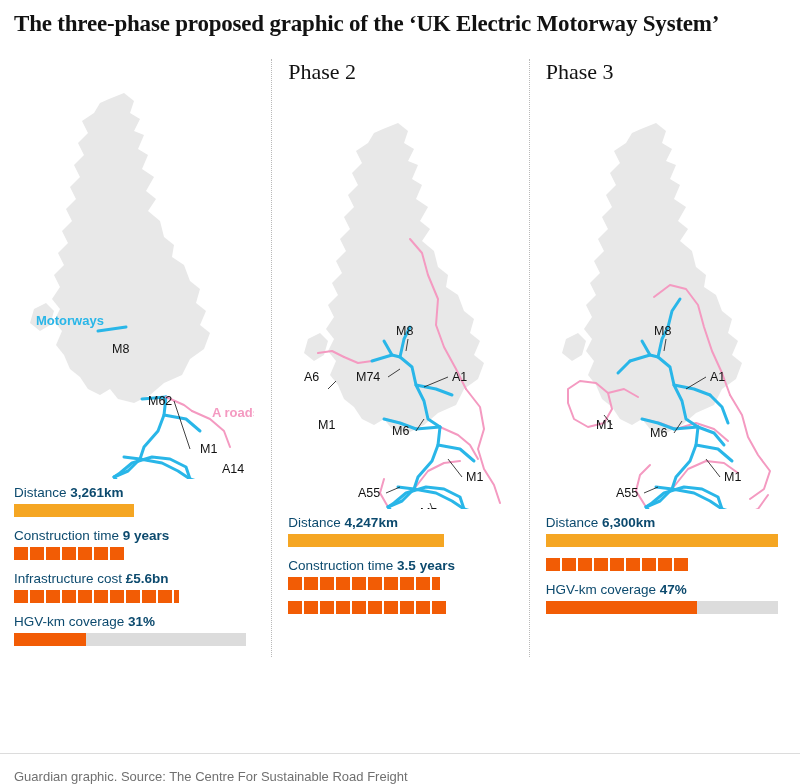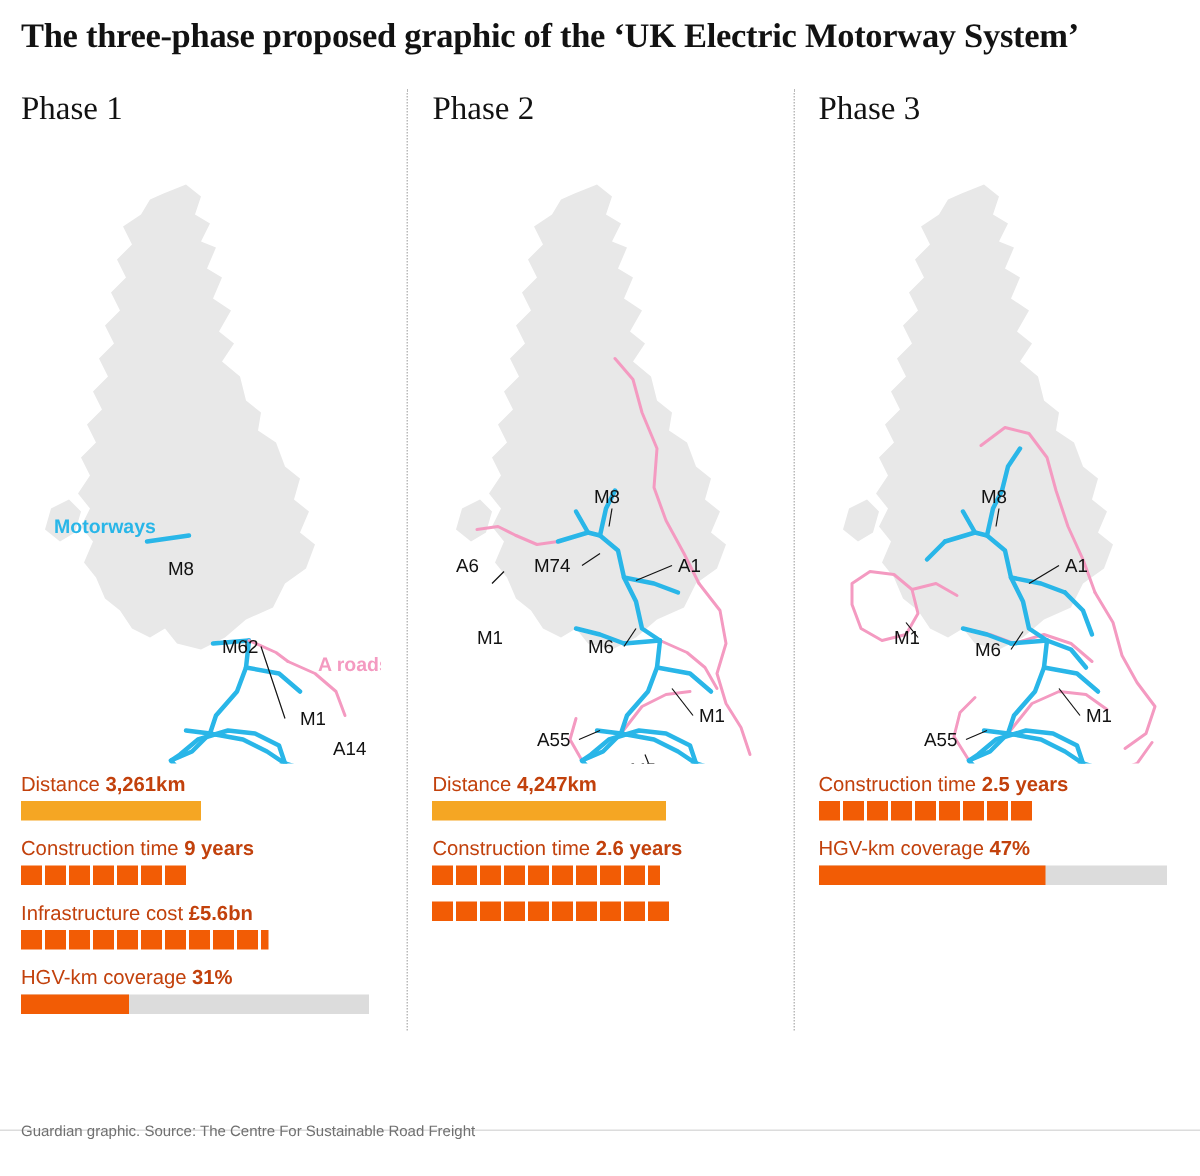--- a/index.html
+++ b/index.html
@@ -64,21 +64,21 @@
     top: 0;
   }
   .stats {
     margin-top: 6px;
   }
   .stat {
     margin-bottom: 11px;
   }
   .stat-label {
     font-size: 13.5px;
-    color: #c2410c;
+    color: #0c4a6e;
     margin-bottom: 4px;
     white-space: nowrap;
   }
   .stat-label b {
     font-weight: bold;
   }
   .bar-track {
     height: 13px;
     width: 232px;
     background: transparent;
@@ -100,22 +100,22 @@
     height: 13px;
     width: 232px;
   }
   .seg {
     height: 13px;
     background: #f25c05;
   }
   .footer {
     position: absolute;
     left: 14px;
-    bottom: 24px;
-    font-size: 10px;
+    bottom: 0;
+    font-size: 13px;
     color: #707070;
     font-family: "Liberation Sans", sans-serif;
   }
   .divider-line {
     position: absolute;
     left: 0;
     right: 0;
     bottom: 30px;
     height: 1px;
     background: #dcdcdc;
@@ -163,21 +163,20 @@
 </head>
 <body>
 
 <div class="page">
 
   <div class="headline">The three-phase proposed graphic of the ‘UK Electric Motorway System’</div>
 
   <div class="columns">
 
     <div class="col">
-      <div class="phase-title">Phase 1</div>
       <div class="map-wrap">
         <svg width="240" height="420" viewBox="0 0 240 420">
           <g>
             <path class="uk-land" d="M95 40 L110 34 L120 42 L116 54 L126 60 L120 72 L130 76 L124 90 L134 96 L128 110 L140 118 L132 132 L142 140 L134 152 L146 162 L150 178 L160 186 L158 198 L170 206 L176 222 L186 230 L182 244 L192 252 L186 266 L196 274 L190 290 L176 300 L168 316 L150 324 L136 336 L120 344 L104 340 L96 330 L86 336 L74 330 L66 318 L56 310 L50 296 L42 286 L48 272 L40 262 L46 250 L38 240 L46 228 L40 216 L50 206 L44 194 L54 184 L48 172 L58 162 L52 150 L62 140 L56 128 L66 118 L60 106 L70 96 L64 84 L74 74 L68 62 L80 54 L86 44 Z"></path>
             <path class="uk-land" d="M20 250 L32 244 L40 252 L36 266 L26 272 L16 264 Z"></path>
           </g>
           <g>
             <path class="road-blue" d="M84 272 L112 268"></path>
             <path class="road-blue" d="M152 338 L150 356 L144 372 L130 388 L126 400"></path>
             <path class="road-blue" d="M128 340 L152 338"></path>
@@ -322,21 +321,21 @@
         </svg>
       </div>
       <div class="stats">
         <div class="stat">
           <div class="stat-label"><span>Distance</span> <b>4,247km</b></div>
           <div class="bar-track">
               <div class="bar-fill" style="width:156px"></div>
             </div>
         </div>
         <div class="stat">
-          <div class="stat-label"><span>Construction time</span> <b>2.6 years</b></div>
+          <div class="stat-label"><span>Construction time</span> <b>3.5 years</b></div>
           <div class="seg-row">
             <div class="seg" style="width:14px"></div>
               <div class="seg" style="width:14px"></div>
               <div class="seg" style="width:14px"></div>
               <div class="seg" style="width:14px"></div>
               <div class="seg" style="width:14px"></div>
               <div class="seg" style="width:14px"></div>
               <div class="seg" style="width:14px"></div>
               <div class="seg" style="width:14px"></div>
               <div class="seg" style="width:14px"></div>
@@ -420,21 +419,26 @@
             <line class="leader" x1="98" y1="404" x2="112" y2="398"></line>
             <line class="leader" x1="120" y1="500" x2="126" y2="444"></line>
             <line class="leader" x1="176" y1="500" x2="168" y2="438"></line>
             <line class="leader" x1="218" y1="500" x2="196" y2="428"></line>
             <line class="leader" x1="92" y1="470" x2="102" y2="444"></line>
           </g>
         </svg>
       </div>
       <div class="stats">
         <div class="stat">
-          <div class="stat-label"><span>Construction time</span> <b>2.5 years</b></div>
+          <div class="stat-label"><span>Distance</span> <b>6,300km</b></div>
+          <div class="bar-track">
+              <div class="bar-fill" style="width:232px"></div>
+            </div>
+        </div>
+        <div class="stat">
           <div class="seg-row">
             <div class="seg" style="width:14px"></div>
               <div class="seg" style="width:14px"></div>
               <div class="seg" style="width:14px"></div>
               <div class="seg" style="width:14px"></div>
               <div class="seg" style="width:14px"></div>
               <div class="seg" style="width:14px"></div>
               <div class="seg" style="width:14px"></div>
               <div class="seg" style="width:14px"></div>
               <div class="seg" style="width:14px"></div>

